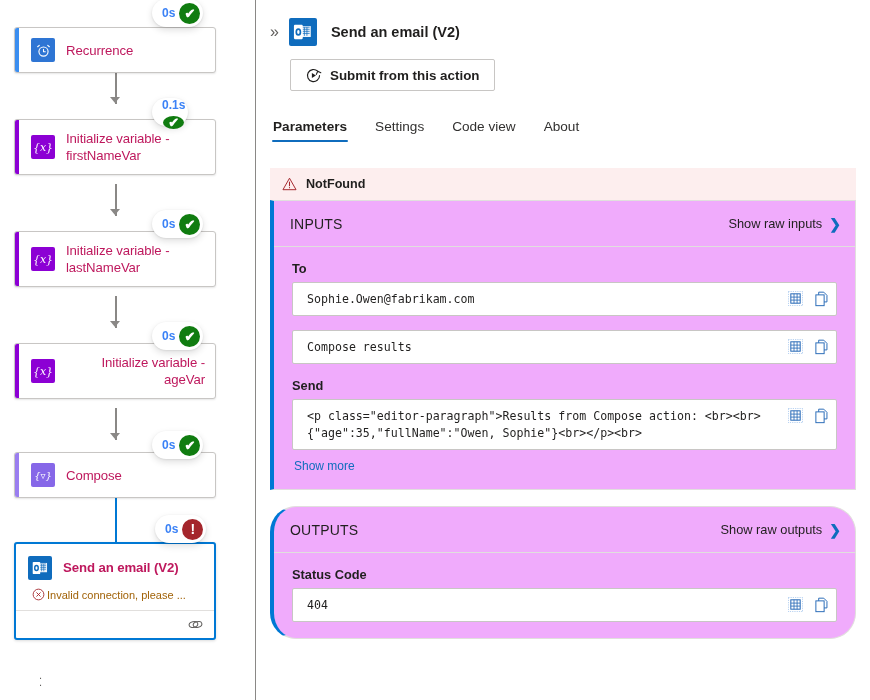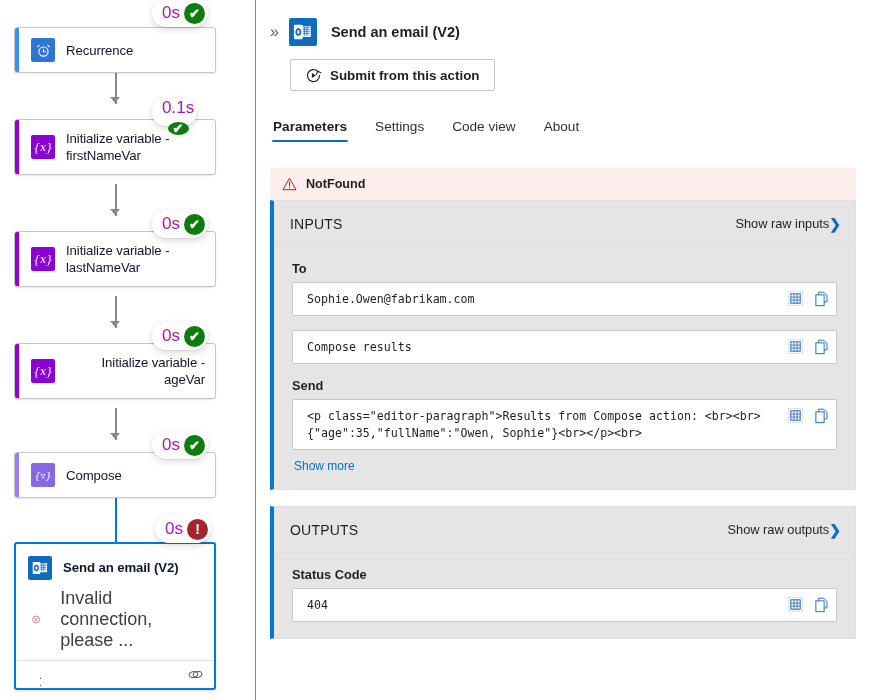--- a/index.html
+++ b/index.html
@@ -52,31 +52,31 @@
     width: 24px; height: 24px;
     flex: 0 0 24px;
     border-radius: 2px;
     display: flex; align-items: center; justify-content: center;
     color: #fff;
     font-size: 12px;
   }
   .node-title {
     font-size: 13.2px;
     line-height: 17px;
-    color: #0f172a;
+    color: #be185d;
     font-weight: 400;
     letter-spacing: -0.1px;
   }
   .node-error-row {
     display: flex;
     align-items: center;
-    gap: 20px;
+    gap: 2px;
     padding: 0 10px 9px 16px;
-    font-size: 18px;
-    color: #404040;
+    font-size: 11px;
+    color: #a16207;
   }
   .node-footer {
     border-top: 1px solid #e1dfdd;
     height: 28px;
     display: flex;
     align-items: center;
     justify-content: flex-end;
     padding-right: 9px;
   }
 
@@ -87,23 +87,23 @@
     background: #ffffff;
     border-radius: 14px;
     box-shadow: 0 0.6px 1.8px rgba(0,0,0,0.10), 0 3px 7px rgba(0,0,0,0.13);
     display: flex;
     align-items: center;
     gap: 4px;
     padding: 0 3px 0 10px;
     z-index: 6;
   }
   .status-pill .dur {
-    font-size: 17px;
-    color: #a21caf;
-    font-weight: 400;
+    font-size: 12px;
+    color: #3b82f6;
+    font-weight: 700;
   }
   .status-dot {
     width: 21px; height: 21px;
     border-radius: 50%;
     display: flex; align-items: center; justify-content: center;
     color: #ffffff;
     font-size: 13px;
     font-weight: bold;
     line-height: 1;
   }
@@ -216,40 +216,41 @@
     display: flex;
     align-items: center;
     gap: 9px;
     font-size: 12.6px;
     font-weight: 600;
     color: #201f1e;
   }
   .section {
     border: 1px solid #e1dfdd;
     border-left: 4px solid #0078d4;
-    background: #e5e5e5;
+    background: #f0abfc;
     margin-top: 8px;
   }
   .section.nogap { margin-top: 0; }
   .section-head {
     height: 46px;
     display: flex;
     align-items: center;
     justify-content: space-between;
     padding: 0 14px 0 16px;
     border-bottom: 1px solid #e1dfdd;
   }
   .section-title {
     font-size: 14px;
     color: #201f1e;
     letter-spacing: 0.2px;
   }
   .show-raw {
     display: flex;
     align-items: center;
+    gap: 7px;
     font-size: 12.8px;
     color: #201f1e;
     cursor: pointer;
   }
   .show-raw .chev { color: #0f6cbd; font-size: 14px; font-weight: 700; }
   .section-body { padding: 14px 18px 16px 18px; }
   .field { margin-bottom: 14px; }
   .field:last-child { margin-bottom: 0; }
   .field-label {
     font-size: 12.8px;
@@ -530,21 +531,21 @@
                   </svg>
                 </span>
               </div>
             </div>
             <div class="show-more">Show more</div>
           </div>
 
         </div>
       </div>
 
-      <div class="section" style="margin-top:16px;">
+      <div class="section" style="margin-top:16px;border-radius:26px;">
         <div class="section-head">
           <span class="section-title">OUTPUTS</span>
           <span class="show-raw">
             <span>Show raw outputs</span>
             <span class="chev">❯</span>
           </span>
         </div>
         <div class="section-body">
           <div class="field">
             <div class="field-label">Status Code</div>

